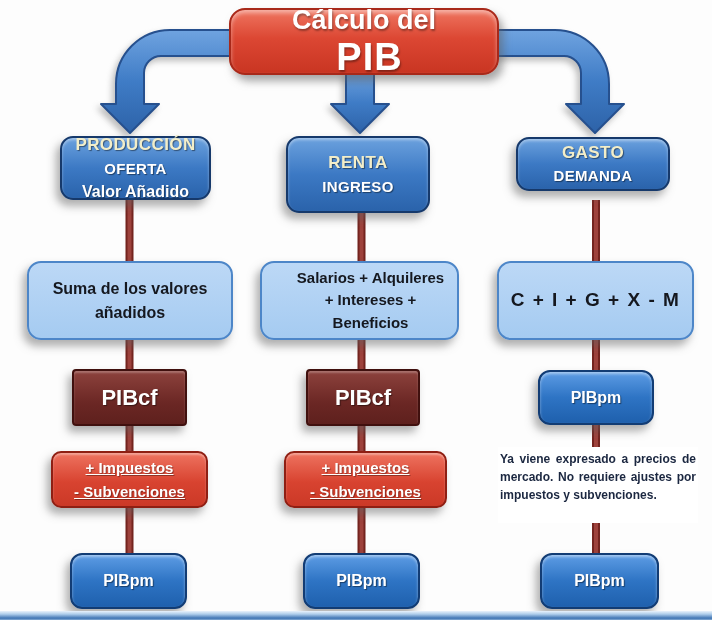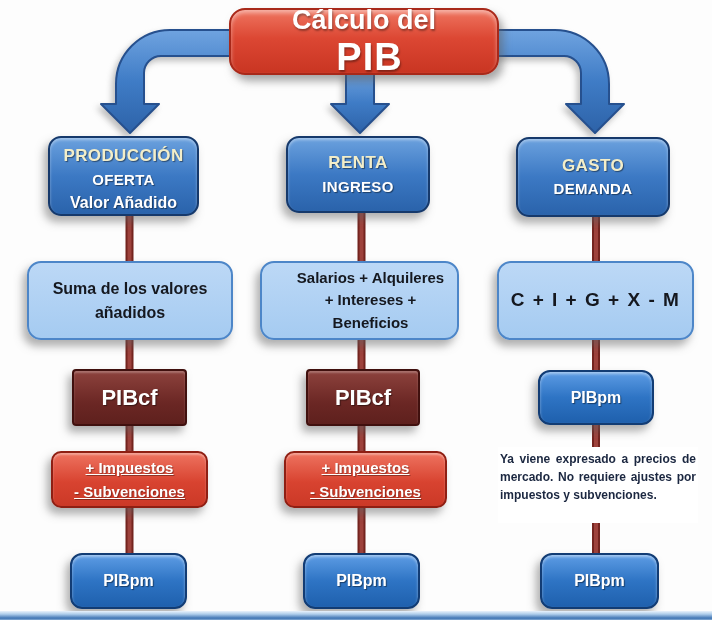--- a/index.html
+++ b/index.html
@@ -29,23 +29,23 @@
 
   .hdr {
     background:linear-gradient(180deg,#6ba1de 0%,#3c79c4 50%,#2a63ab 100%);
     border:2px solid #16396b; border-radius:13px;
     box-shadow:-4px 6px 8px rgba(95,95,95,.5), inset 0 2px 3px rgba(255,255,255,.4);
     color:#fff; text-shadow:1px 1px 1px rgba(0,0,0,.45); line-height:1.45;
   }
   .hdr .l1 { color:#f3eec9; font-size:17px; letter-spacing:.4px; }
   .hdr .l2 { font-size:15px; letter-spacing:.3px; }
   .hdr .l3 { font-size:16px; }
-  .h1 { left:48px;  top:136px; width:151px; height:80px;justify-content:flex-end; }
+  .h1 { left:60px;  top:136px; width:151px; height:64px; }
   .h2 { left:286px; top:136px; width:144px; height:77px; }
-  .h3 { left:516px; top:137px; width:154px; height:80px; }
+  .h3 { left:516px; top:137px; width:154px; height:54px; }
 
   .lite {
     background:linear-gradient(180deg,#bcd8f6 0%,#a5cbf1 100%);
     border:2px solid #4d86c8; border-radius:14px;
     box-shadow:-4px 6px 8px rgba(95,95,95,.5);
     color:#15181f; line-height:1.5; padding:0 10px;
   }
   .f1 { left:27px;  top:261px; width:206px; height:79px; font-size:16px; }
   .f2 { left:260px; top:261px; width:199px; height:79px; font-size:15px;padding-left:32px; }
   .f3 { left:497px; top:261px; width:197px; height:79px; font-size:19px; letter-spacing:1.5px; }

